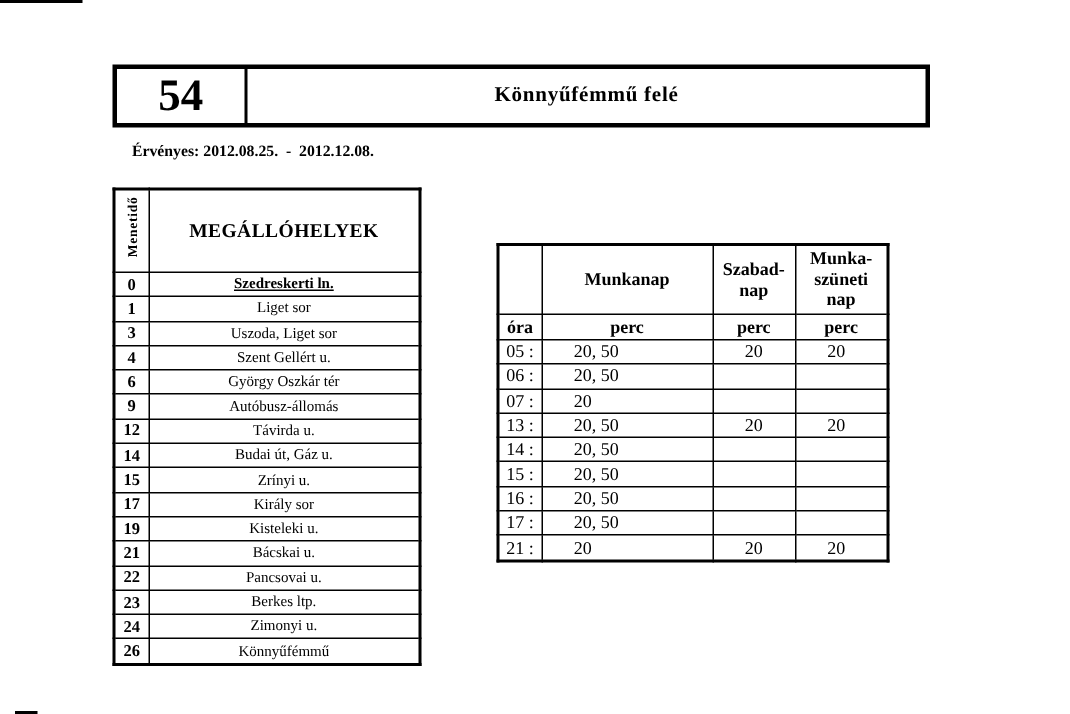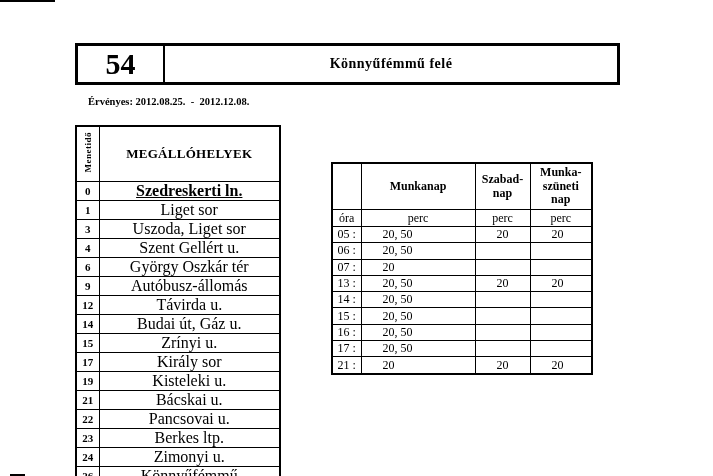--- a/index.html
+++ b/index.html
@@ -66,21 +66,21 @@
   .stops thead th { height: 54px; }
   .stops .rot-cell { width: 23px; }
   .rot {
     display: inline-block;
     writing-mode: vertical-rl;
     transform: rotate(180deg);
     font-size: 9px; font-weight: bold;
     letter-spacing: 0.5px;
   }
   .stops .head-stops { font-size: 13px; font-weight: bold; letter-spacing: 0.3px; }
-  .stops tbody td { height: 15.3px; font-size: 16px; }
+  .stops tbody td { height: 15.3px; font-size: 10px; }
   .stops tbody td.min { font-weight: bold; font-size: 11px; }
   .stops tbody td.em { font-weight: bold; text-decoration: underline; }
 
   
   .dep-heading {
     position: absolute;
     left: 336px; top: 131px;
     font-size: 13.5px; font-weight: bold;
   }
   .dep {
@@ -97,21 +97,21 @@
   }
   .dep thead .h1 th {
     height: 45px;
     font-size: 12px; font-weight: bold;
     text-align: center;
     line-height: 1.15;
     padding: 0 2px;
   }
   .dep thead .h2 th {
     height: 16px;
-    font-size: 12px; font-weight: normal;
+    font-size: 12px; font-weight: bold;
     text-align: center;
   }
   .dep tbody td { height: 15.3px; font-size: 12px; }
   .dep tbody td.hour { text-align: center; }
   .dep tbody td.mins { text-align: left; padding-left: 21px; }
 </style>
 </head>
 <body>
 
 <div class="canvas">

